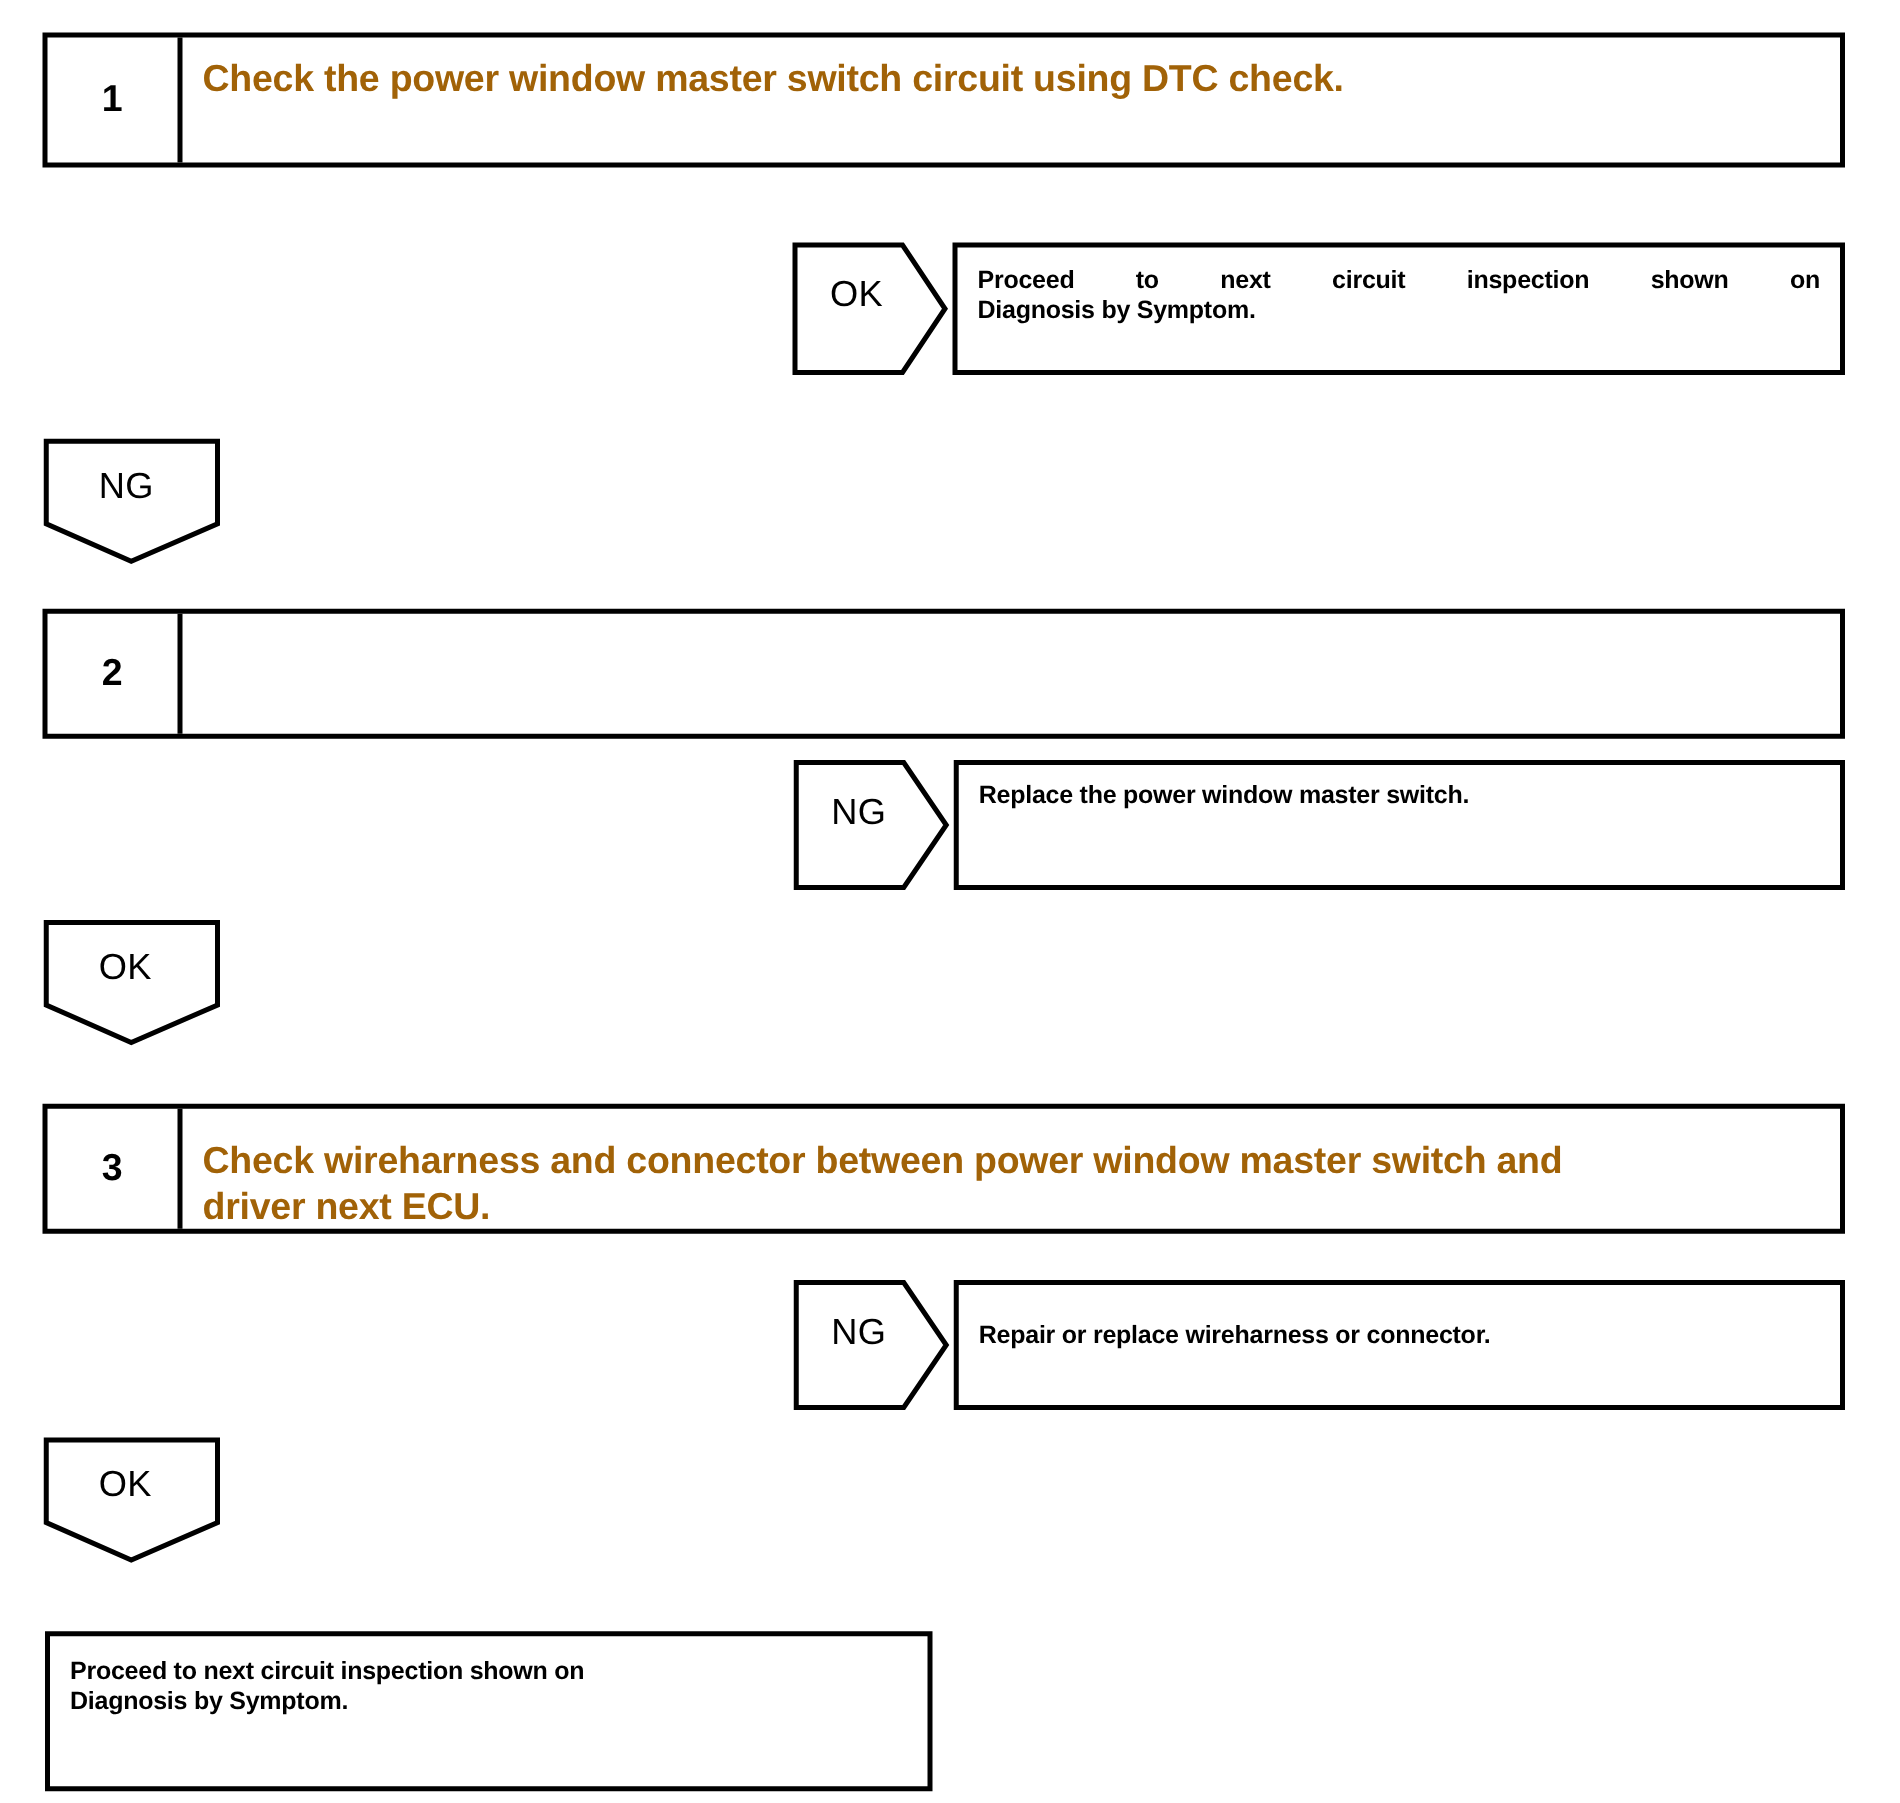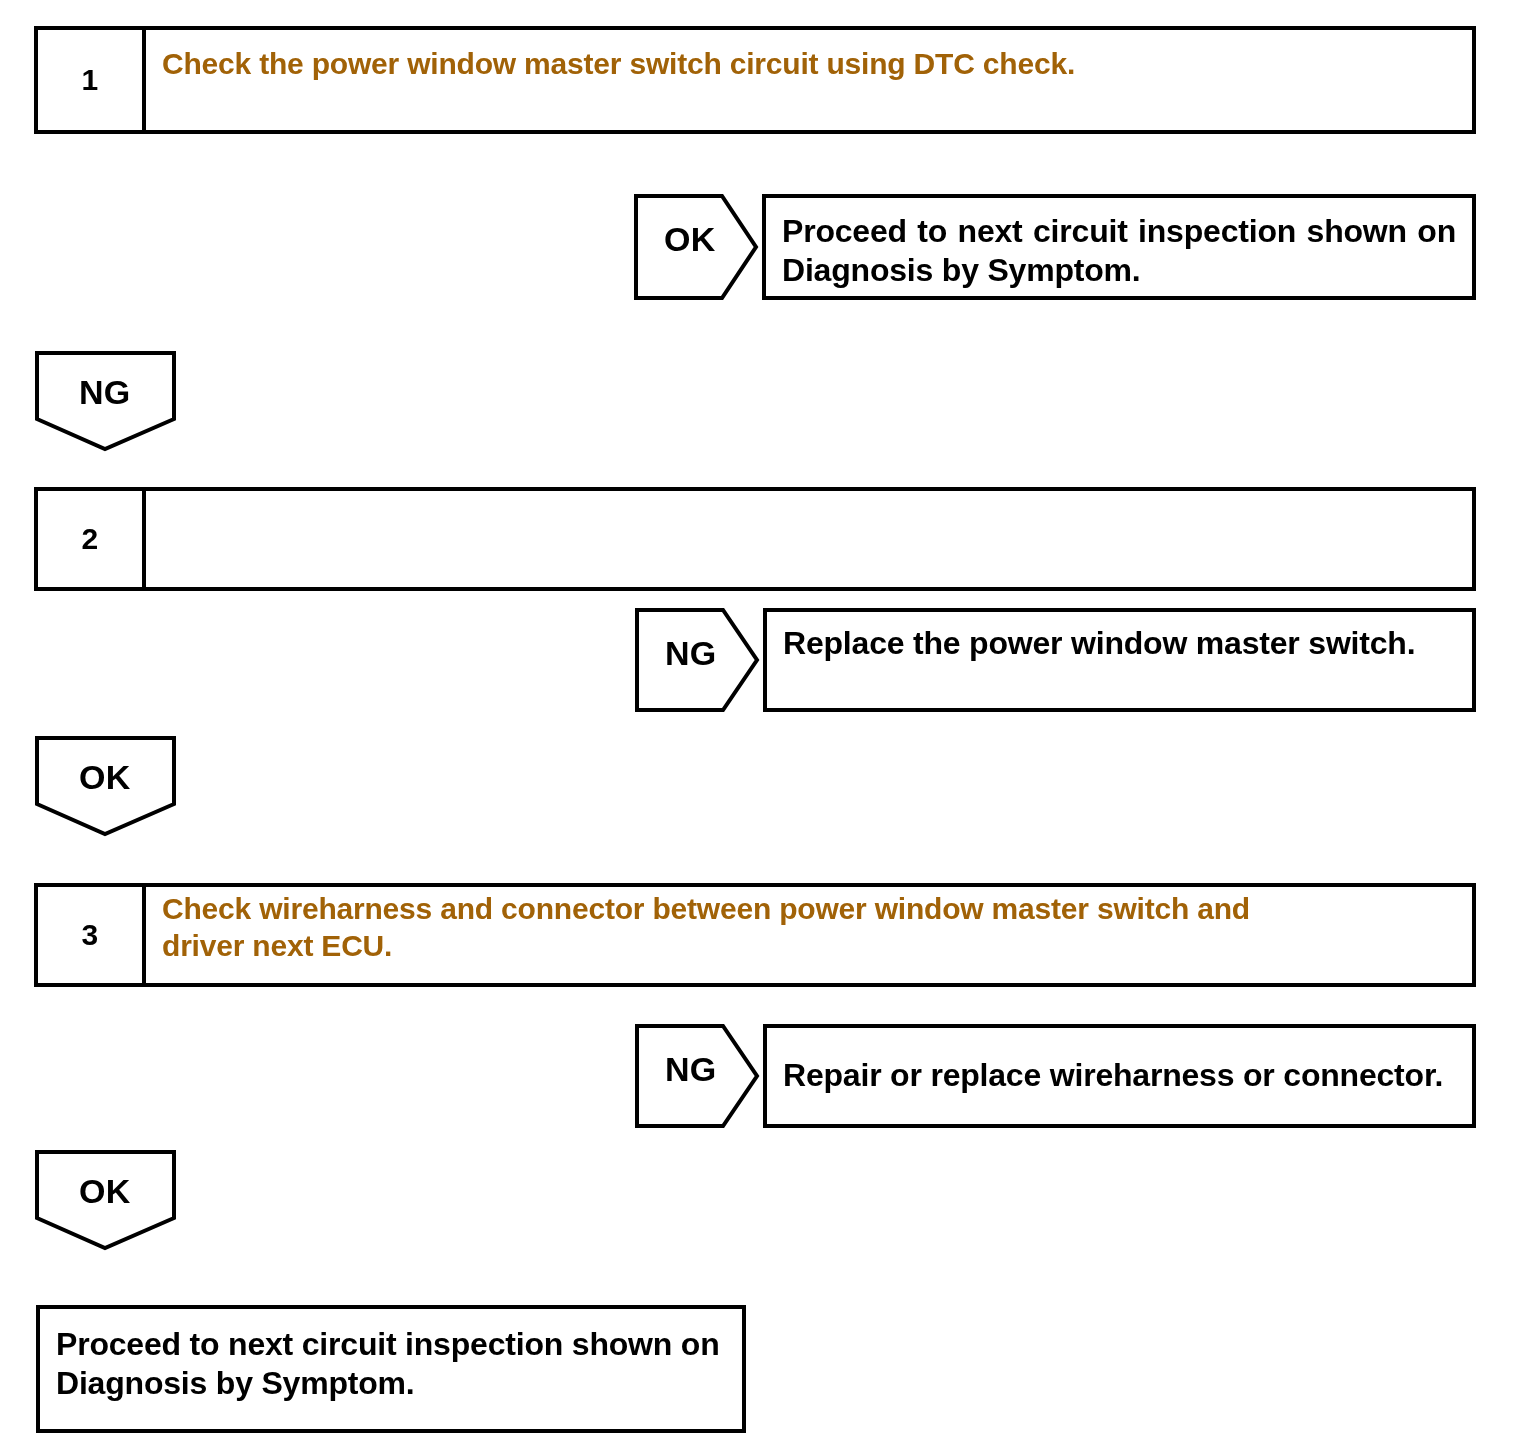--- a/index.html
+++ b/index.html
@@ -49,21 +49,21 @@
   }
 
   
   .result-box {
     position: absolute;
     box-sizing: border-box;
     border: 4px solid #000000;
     background: #ffffff;
     padding: 14px 16px 0 16px;
     font-weight: bold;
-    font-size: 32px;
+    font-size: 20px;
     line-height: 1.22;
     color: #000000;
     letter-spacing: -0.2px;
   }
   .justify {
     text-align: justify;
   }
   .justify > .ln1 {
     display: block;
     text-align: justify;
@@ -83,22 +83,22 @@
     position: absolute;
   }
   .arrow svg {
     display: block;
     width: 100%;
     height: 100%;
     overflow: visible;
   }
   .arrow-label {
     position: absolute;
-    font-weight: bold;
-    font-size: 34px;
+    font-weight: normal;
+    font-size: 29px;
     color: #000000;
     letter-spacing: 0.3px;
     white-space: nowrap;
   }
   .arrow-right .arrow-label {
     left: 30px;
     top: 26px;
   }
   .arrow-down .arrow-label {
     left: 44px;
@@ -151,21 +151,21 @@
 
   <div class="arrow arrow-down" style="left:35px; top:736px; width:141px; height:100px;">
     <svg viewBox="0 0 141 100" preserveAspectRatio="none">
       <polygon points="2,2 139,2 139,68 70,98 2,68" fill="#ffffff" stroke="#000000" stroke-width="4" stroke-linejoin="miter"></polygon>
     </svg>
     <span class="arrow-label">OK</span>
   </div>
 
   <div class="step-box" style="left:34px; top:883px; width:1442px; height:104px;">
     <div class="step-num">3</div>
-    <div class="step-text" style="padding-top:4px;">
+    <div class="step-text" style="padding-top:24px;">
       <span class="ln1" style="display:block;">Check wireharness and connector between power window master switch and</span>
       <span class="ln2" style="display:block;">driver next ECU.</span>
     </div>
   </div>
 
   <div class="arrow arrow-right" style="left:635px; top:1024px; width:124px; height:104px;">
     <svg viewBox="0 0 124 104" preserveAspectRatio="none">
       <polygon points="2,2 88,2 122,52 88,102 2,102" fill="#ffffff" stroke="#000000" stroke-width="4" stroke-linejoin="miter"></polygon>
     </svg>
     <span class="arrow-label">NG</span>

